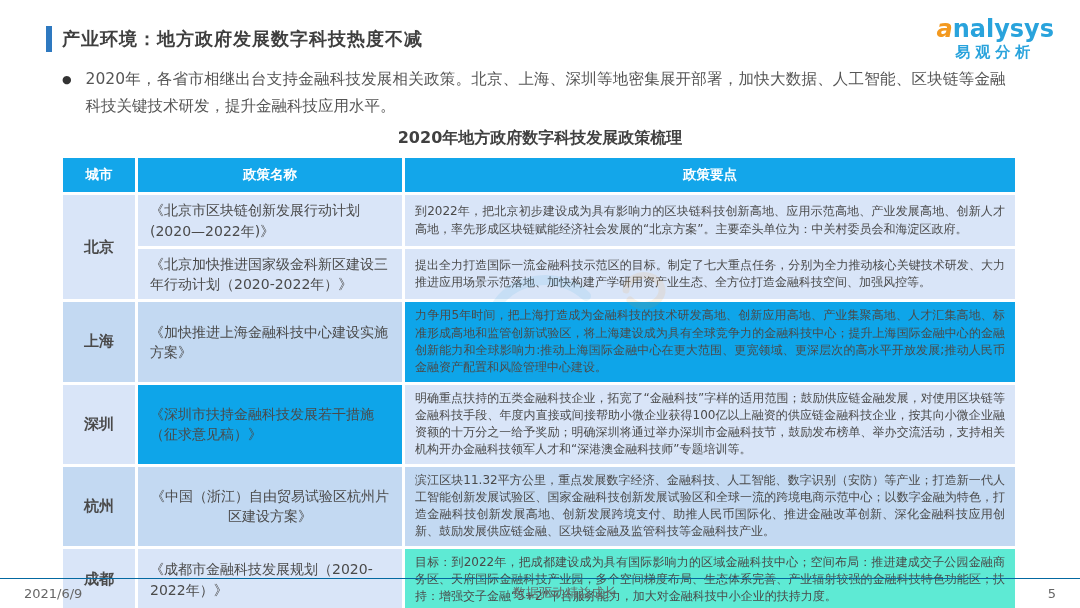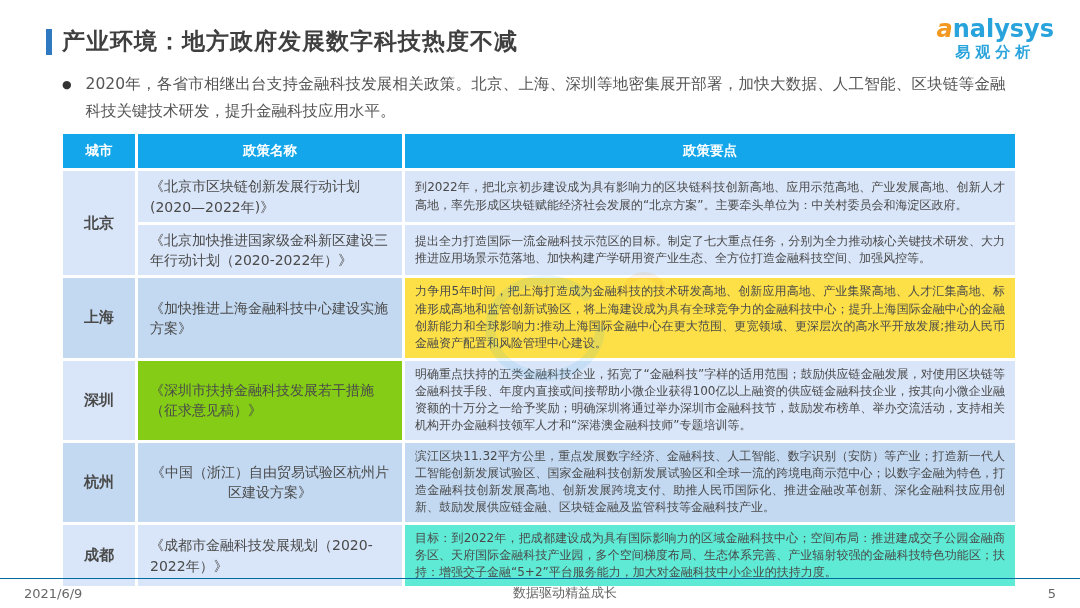--- a/index.html
+++ b/index.html
@@ -3,21 +3,21 @@
 <meta charset="utf-8">
 <style>
   * { margin:0; padding:0; box-sizing:border-box; }
   html,body { background:#fff; }
   body { width:1080px; height:608px; font-family:"DejaVu Sans","Liberation Sans",sans-serif; }
   .slide { position:relative; width:1080px; height:608px; background:#fff; overflow:hidden; }
 
   
   .title-row { display:flex; align-items:center; margin:26px 0 0 46px; }
   .accent-bar { width:6px; height:26px; background:var(--accent,#2E79C0); margin-right:10px; }
-  h1.page-title { font-size:23px; font-weight:bold; color:#3F3F3F; letter-spacing:1px; }
+  h1.page-title { font-size:18px; font-weight:bold; color:#3F3F3F; letter-spacing:1px; }
 
   .logo { position:absolute; top:16px; right:26px; text-align:center; line-height:1.1; }
   .logo-text { font-size:24px; font-weight:bold; color:var(--logo-blue,#29A3DC); letter-spacing:0; }
   .logo-text::first-letter { color:var(--logo-orange,#F3991F); font-style:italic; }
   .logo-sub { font-size:15px; font-weight:bold; color:var(--logo-blue,#29A3DC); letter-spacing:5px; margin-top:2px; }
 
   .bullet-row { display:flex; margin:14px 60px 0 62px; }
   .bullet-dot { font-size:11px; color:#333; margin:7px 14px 0 0; }
   .bullet-text { font-size:15.5px; color:#555; line-height:1.75; text-align:justify; width:920px; }
 
@@ -52,20 +52,21 @@
   <div class="logo">
     <div class="logo-text">analysys</div>
     <div class="logo-sub">易观分析</div>
   </div>
 
   <div class="bullet-row">
     <span class="bullet-dot">●</span>
     <p class="bullet-text">2020年，各省市相继出台支持金融科技发展相关政策。北京、上海、深圳等地密集展开部署，加快大数据、人工智能、区块链等金融科技关键技术研发，提升金融科技应用水平。</p>
   </div>
 
+  <div class="table-title">2020年地方政府数字科技发展政策梳理</div>
 
   <div class="watermark">
     <svg width="240" height="140" viewBox="0 0 240 140">
       <path d="M170 60 a55 48 0 1 1 -14 -34" fill="none" stroke="#29A3DC" stroke-width="10" stroke-linecap="round"></path>
       <path d="M200 30 a18 15 0 1 0 -4 -10" fill="none" stroke="#F3991F" stroke-width="7" stroke-linecap="round"></path>
     </svg>
   </div>
 
   <table class="policy-table">
     <thead>
@@ -81,25 +82,25 @@
           <td class="name-cell" style="background: rgb(217, 229, 248);">《北京市区块链创新发展行动计划(2020—2022年)》</td>
           <td class="points-cell" style="background: rgb(217, 229, 248);">到2022年，把北京初步建设成为具有影响力的区块链科技创新高地、应用示范高地、产业发展高地、创新人才高地，率先形成区块链赋能经济社会发展的“北京方案”。主要牵头单位为：中关村委员会和海淀区政府。</td>
         </tr>
         <tr>
           <td class="name-cell" style="background: rgb(217, 229, 248);">《北京加快推进国家级金科新区建设三年行动计划（2020-2022年）》</td>
           <td class="points-cell" style="background: rgb(217, 229, 248);">提出全力打造国际一流金融科技示范区的目标。制定了七大重点任务，分别为全力推动核心关键技术研发、大力推进应用场景示范落地、加快构建产学研用资产业生态、全方位打造金融科技空间、加强风控等。</td>
         </tr>
         <tr>
           <td class="city-cell" rowspan="1" style="background: rgb(195, 217, 242);">上海</td>
           <td class="name-cell" style="background: rgb(195, 217, 242);">《加快推进上海金融科技中心建设实施方案》</td>
-          <td class="points-cell" style="background: #fde047;">力争用5年时间，把上海打造成为金融科技的技术研发高地、创新应用高地、产业集聚高地、人才汇集高地、标准形成高地和监管创新试验区，将上海建设成为具有全球竞争力的金融科技中心；提升上海国际金融中心的金融创新能力和全球影响力:推动上海国际金融中心在更大范围、更宽领域、更深层次的高水平开放发展;推动人民币金融资产配置和风险管理中心建设。</td>
+          <td class="points-cell" style="background: #0ea5e9;">力争用5年时间，把上海打造成为金融科技的技术研发高地、创新应用高地、产业集聚高地、人才汇集高地、标准形成高地和监管创新试验区，将上海建设成为具有全球竞争力的金融科技中心；提升上海国际金融中心的金融创新能力和全球影响力:推动上海国际金融中心在更大范围、更宽领域、更深层次的高水平开放发展;推动人民币金融资产配置和风险管理中心建设。</td>
         </tr>
         <tr>
           <td class="city-cell" rowspan="1" style="background: rgb(217, 229, 248);">深圳</td>
-          <td class="name-cell" style="background: #84cc16;">《深圳市扶持金融科技发展若干措施（征求意见稿）》</td>
+          <td class="name-cell" style="background: #0ea5e9;">《深圳市扶持金融科技发展若干措施（征求意见稿）》</td>
           <td class="points-cell" style="background: rgb(217, 229, 248);">明确重点扶持的五类金融科技企业，拓宽了“金融科技”字样的适用范围；鼓励供应链金融发展，对使用区块链等金融科技手段、年度内直接或间接帮助小微企业获得100亿以上融资的供应链金融科技企业，按其向小微企业融资额的十万分之一给予奖励；明确深圳将通过举办深圳市金融科技节，鼓励发布榜单、举办交流活动，支持相关机构开办金融科技领军人才和“深港澳金融科技师”专题培训等。</td>
         </tr>
         <tr>
           <td class="city-cell" rowspan="1" style="background: rgb(195, 217, 242);">杭州</td>
           <td class="name-cell" style="background: rgb(195, 217, 242); text-align: center;">《中国（浙江）自由贸易试验区杭州片区建设方案》</td>
           <td class="points-cell" style="background: rgb(195, 217, 242);">滨江区块11.32平方公里，重点发展数字经济、金融科技、人工智能、数字识别（安防）等产业；打造新一代人工智能创新发展试验区、国家金融科技创新发展试验区和全球一流的跨境电商示范中心；以数字金融为特色，打造金融科技创新发展高地、创新发展跨境支付、助推人民币国际化、推进金融改革创新、深化金融科技应用创新、鼓励发展供应链金融、区块链金融及监管科技等金融科技产业。</td>
         </tr>
         <tr>
           <td class="city-cell" rowspan="1" style="background: rgb(217, 229, 248);">成都</td>
           <td class="name-cell" style="background: rgb(217, 229, 248);">《成都市金融科技发展规划（2020-2022年）》</td>

